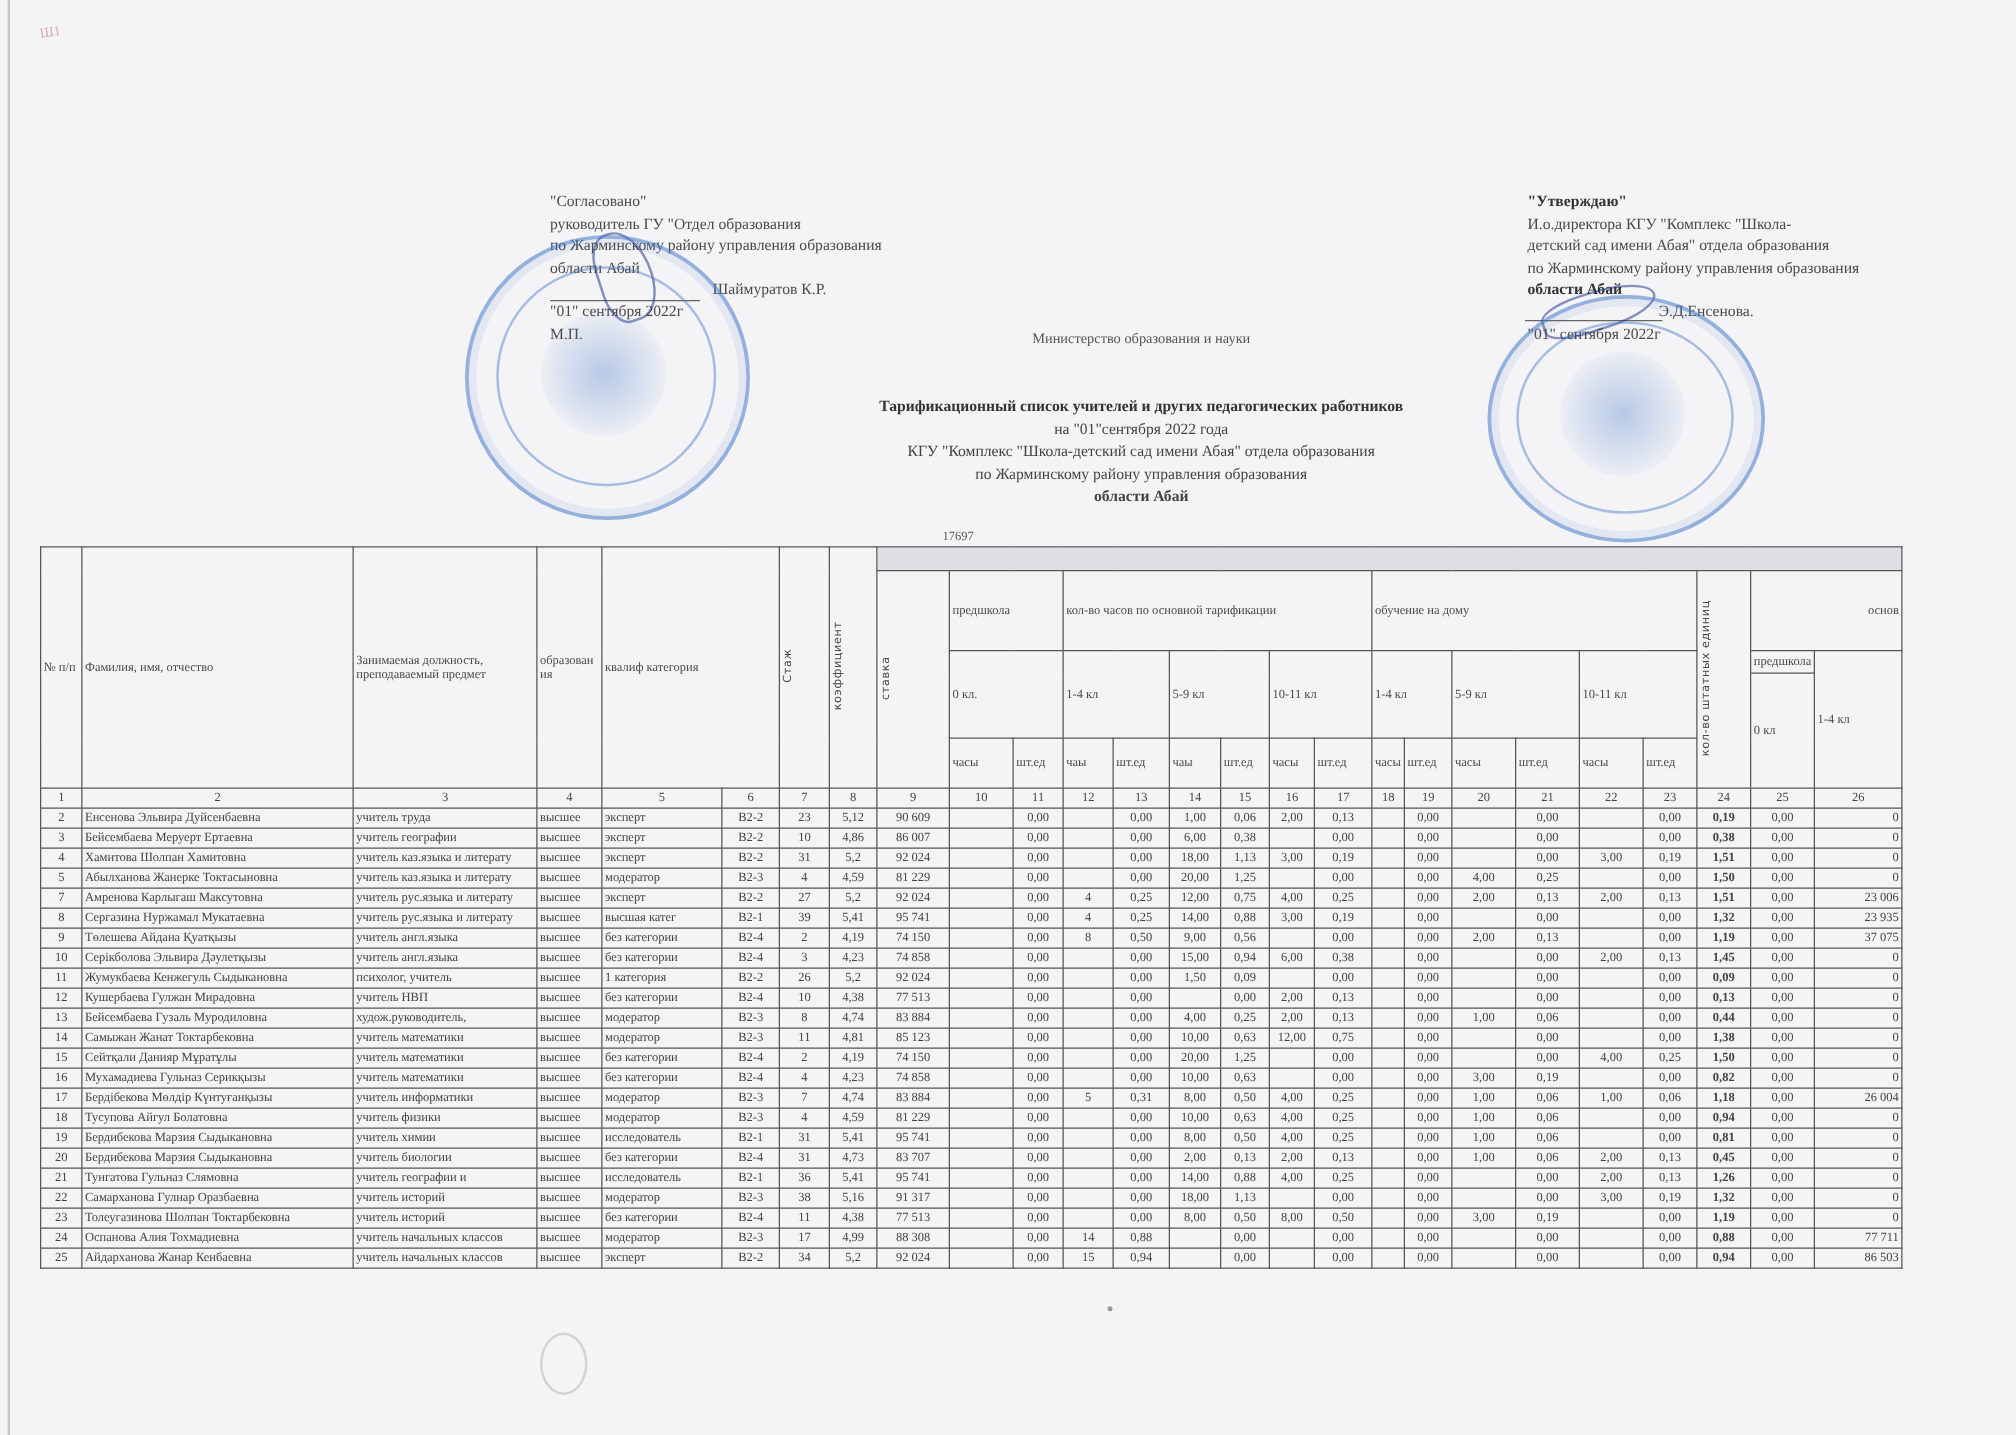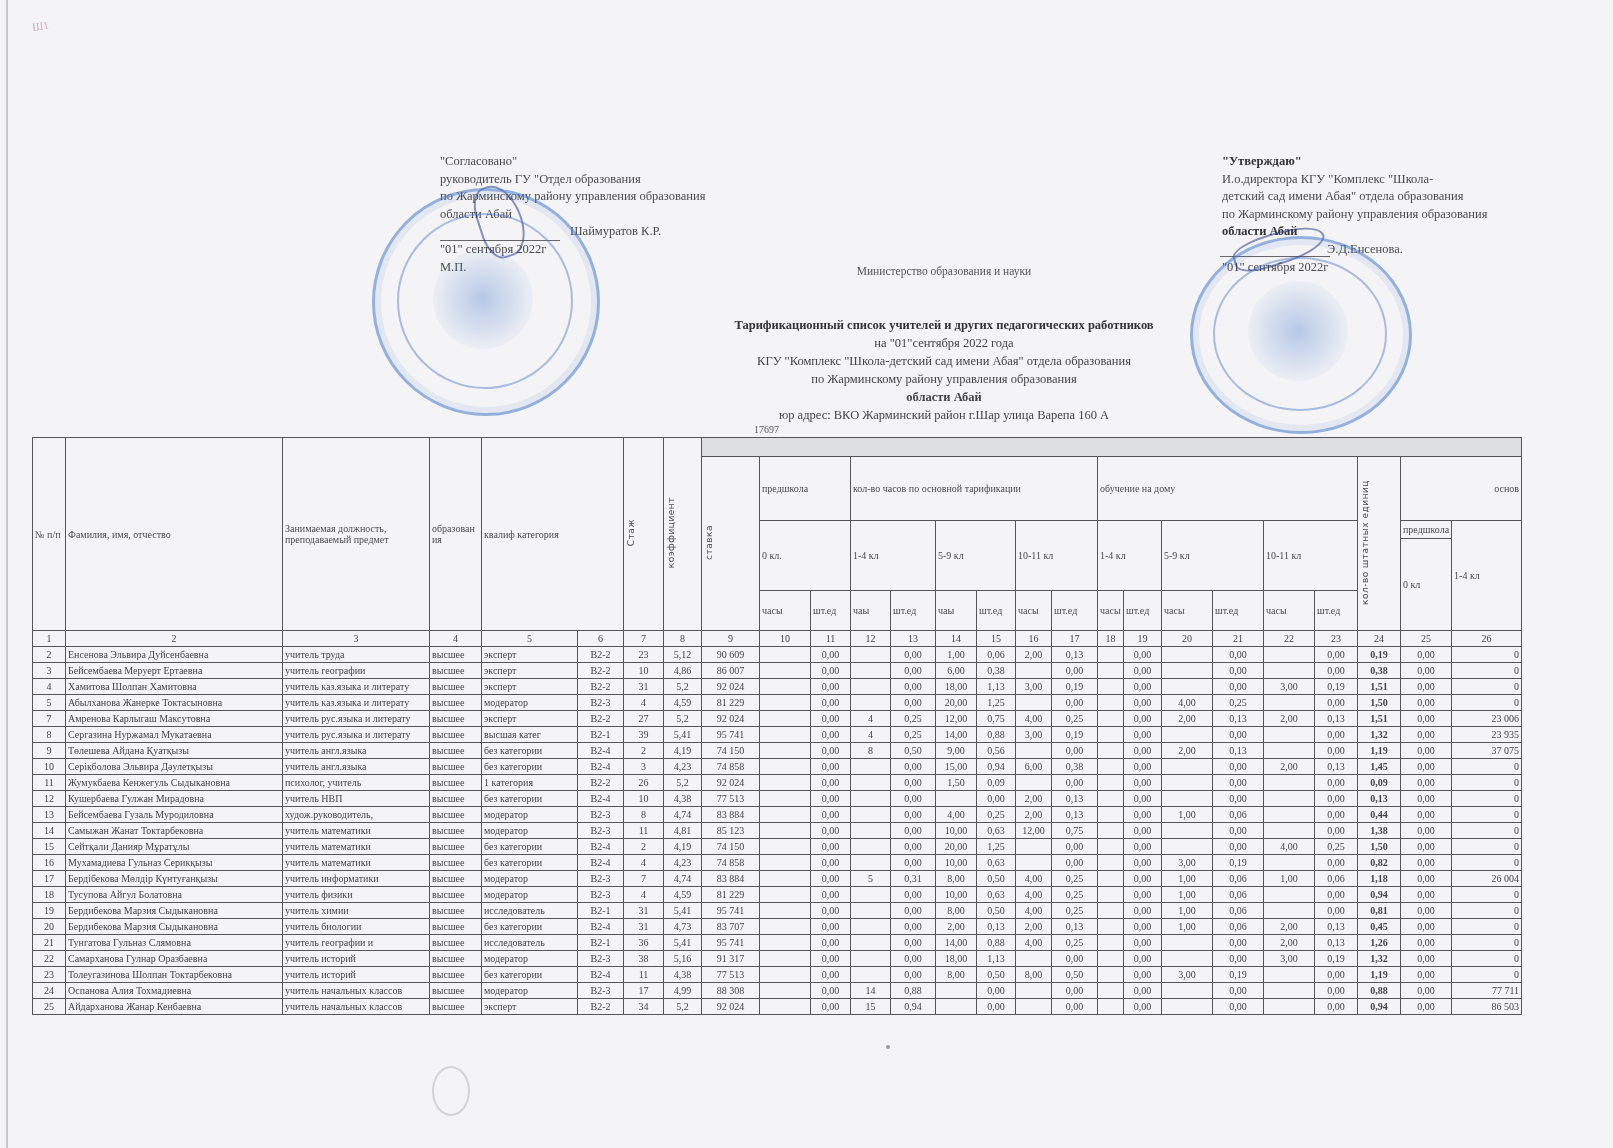--- a/index.html
+++ b/index.html
@@ -3,21 +3,21 @@
 <meta charset="utf-8">
 <style>
   html,body{margin:0;padding:0;}
   body{width:1613px;height:1148px;background:#f4f4f6;position:relative;overflow:hidden;font-family:"Liberation Serif","DejaVu Serif",serif;color:#3a3a3a;}
   .page-edge{position:absolute;left:6px;top:0;width:2px;height:1148px;background:#c9c9cc;}
   .scribble{position:absolute;left:32px;top:20px;font-size:11px;color:#d7a8b6;transform:rotate(-8deg);}
   .block{position:absolute;font-size:12.5px;line-height:17.5px;color:#4a4a4a;}
   .block .strong{font-weight:bold;color:#333;}
   .left-block{left:440px;top:153px;width:300px;}
   .right-block{left:1222px;top:153px;width:310px;}
-  .center{position:absolute;left:704px;top:262px;width:480px;text-align:center;font-size:12.5px;line-height:18px;color:#444;}
+  .center{position:absolute;left:673px;top:262px;width:480px;text-align:center;font-size:12.5px;line-height:18px;color:#444;}
   .center .ministry{font-size:11.5px;margin-bottom:14px;color:#555;}
   .center .title{font-weight:bold;color:#333;white-space:nowrap;margin-top:36px;}
   .center .bold{font-weight:bold;}
   .seal{position:absolute;border-radius:50%;border:3px solid rgba(70,120,200,0.55);box-shadow:inset 0 0 0 6px rgba(70,120,200,0.10);}
   .seal-inner{position:absolute;border-radius:50%;border:2px solid rgba(70,120,200,0.45);}
   .seal-emblem{position:absolute;border-radius:50%;background:radial-gradient(circle,rgba(70,120,200,0.35) 0,rgba(70,120,200,0.18) 40%,rgba(70,120,200,0.05) 70%,transparent 72%);}
   .signature{position:absolute;border-top:1px solid #666;}
   .sig-scrawl{position:absolute;border:2px solid rgba(40,60,140,0.55);border-radius:40% 60% 50% 40%;transform:rotate(-18deg);}
   .code-17697{position:absolute;left:754px;top:424px;font-size:10px;color:#555;}
   table{position:absolute;left:32px;top:437px;border-collapse:collapse;table-layout:fixed;font-size:10.5px;color:#444;}
@@ -77,21 +77,20 @@
   <div class="seal-emblem" style="left:55px;top:42px;width:100px;height:100px;"></div>
 </div>
 
 <div class="center">
   <div class="ministry">Министерство образования и науки</div>
   <div class="title">Тарификационный список учителей и других педагогических работников</div>
   <div>на "01"сентября 2022 года</div>
   <div>КГУ "Комплекс "Школа-детский сад имени Абая" отдела образования</div>
   <div>по  Жарминскому району управления образования</div>
   <div class="bold">области Абай</div>
-  <div>юр адрес: ВКО Жарминский район г.Шар улица Варепа 160 А</div>
 </div>
 
 <div class="code-17697">17697</div>
 
 <table>
   <colgroup>
     <col style="width:33px">
       <col style="width:217px">
       <col style="width:147px">
       <col style="width:52px">

